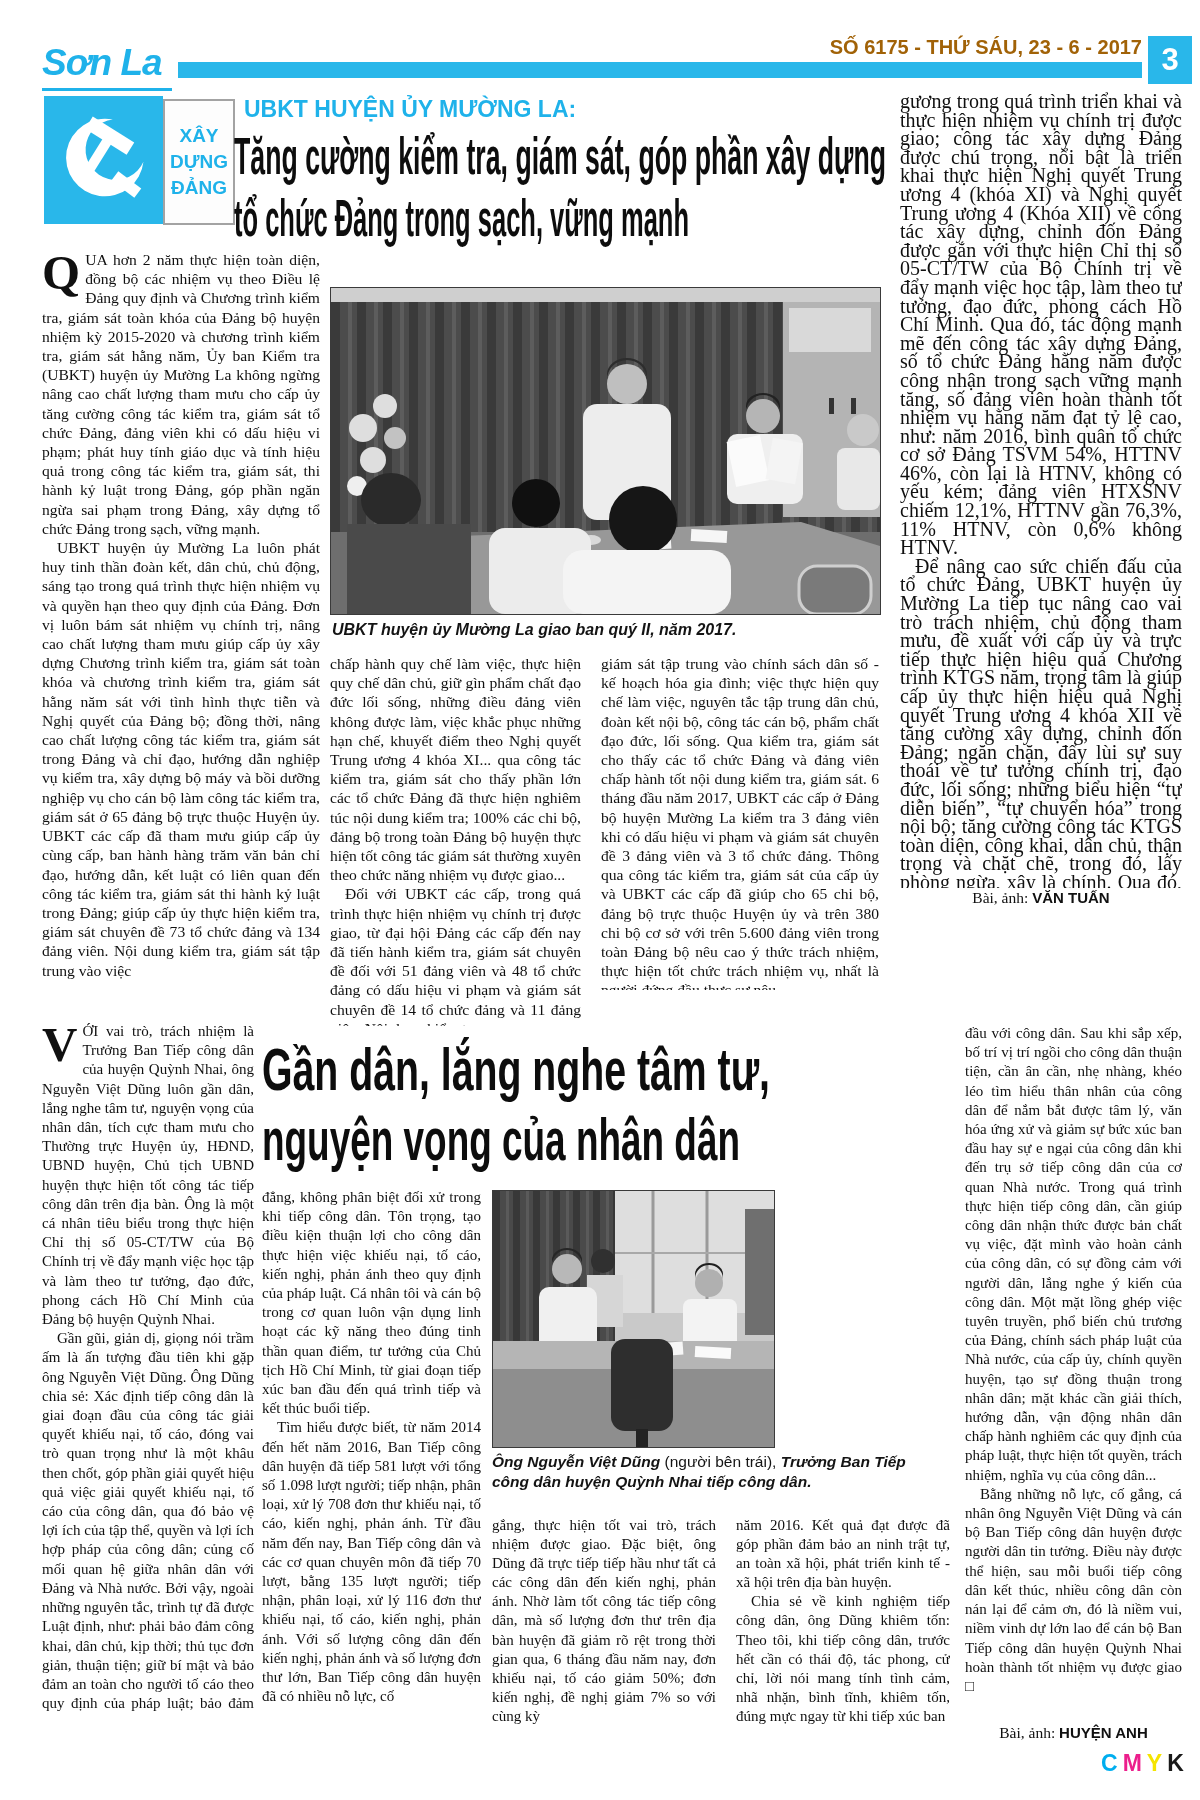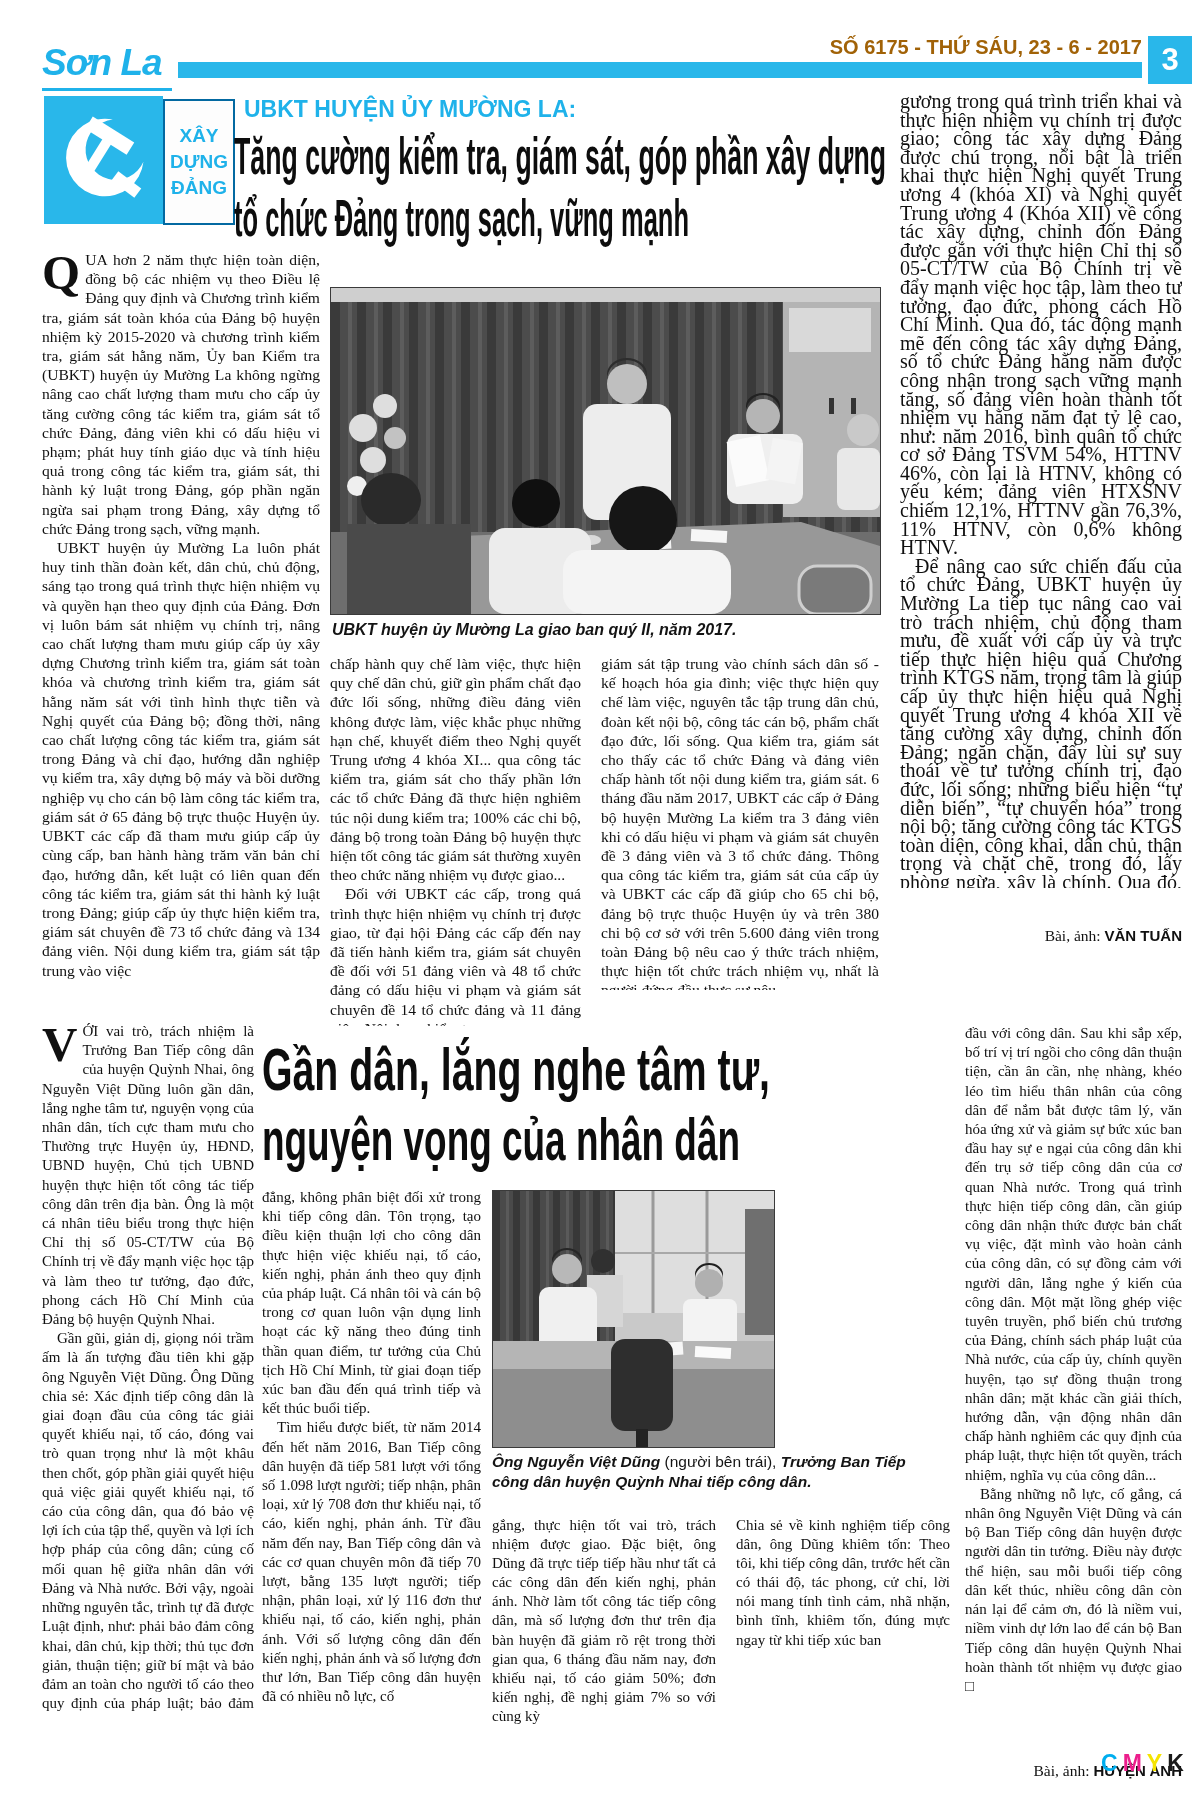--- a/index.html
+++ b/index.html
@@ -15,21 +15,21 @@
   .issue{left:640px;top:36px;width:502px;text-align:right;font-family:"Liberation Sans",sans-serif;
          font-weight:bold;font-size:20px;color:#a16207;}
   .pagebox{left:1148px;top:36px;width:44px;height:48px;background:#29b7ea;color:#fff;
            font-family:"Liberation Sans",sans-serif;font-weight:bold;font-size:31px;
            display:flex;align-items:center;justify-content:center;}
 
   
   .badge{left:44px;top:96px;width:119px;height:128px;background:#29b7ea;
          display:flex;align-items:center;justify-content:center;}
   .badge svg{transform:rotate(-8deg);}
-  .badge-label{left:163px;top:99px;width:68px;height:122px;background:#fdfdfd;border:2px solid #0369a1;
+  .badge-label{left:163px;top:99px;width:68px;height:122px;background:#fdfdfd;border:2px solid #a3a3a3;
                display:flex;flex-direction:column;align-items:center;justify-content:center;}
   .badge-label div{font-family:"Liberation Sans",sans-serif;font-weight:bold;font-size:19px;
                    color:#1fb2ea;line-height:26px;}
 
   
   .kicker{left:244px;top:96px;font-family:"Liberation Sans",sans-serif;font-weight:bold;
           font-size:23px;color:#1fb2ea;}
   .h1svg{left:234px;top:126px;overflow:visible;}
   .h1svg text{font-family:"Liberation Sans",sans-serif;font-weight:bold;fill:#0d0d0d;}
   .h2svg{left:262px;top:1028px;overflow:visible;}
@@ -45,21 +45,21 @@
 
   .photo{border:1px solid #3a3a3a;background:#777;}
   .photo1{left:330px;top:287px;width:549px;height:326px;}
   .photo2{left:492px;top:1190px;width:281px;height:256px;}
 
   .caption{font-family:"Liberation Sans",sans-serif;font-weight:bold;font-style:italic;color:#141414;}
   .cap1{left:332px;top:620px;width:546px;font-size:16px;line-height:20px;}
   .cap2{left:492px;top:1452px;width:452px;font-size:15.5px;line-height:20px;}
   .cap2 .reg{font-weight:normal;font-style:normal;}
 
-  .byline{position:absolute;text-align:right;font-family:"Liberation Serif",serif;font-size:15.5px;margin-top:38px;}
+  .byline{position:absolute;text-align:center;font-family:"Liberation Serif",serif;font-size:15.5px;}
   .byline .byname{font-family:"Liberation Sans",sans-serif;font-weight:bold;font-size:15px;}
   .a1by{left:900px;top:889px;width:282px;}
   .a2by{left:965px;top:1724px;width:217px;}
 
   .dropcap{float:left;font-weight:bold;font-size:49px;line-height:40px;padding:3px 5px 0 0;}
 
   
   .a2c1{left:42px;top:1022px;width:212px;height:692px;font-size:15px;line-height:19.2px;}
   .a2c2{left:262px;top:1188px;width:219px;height:538px;font-size:15px;line-height:19.2px;}
   .a2c3{left:492px;top:1516px;width:224px;height:230px;font-size:15px;line-height:19.1px;}
@@ -220,20 +220,21 @@
     <p>Gần gũi, giản dị, giọng nói trầm ấm là ấn tượng đầu tiên khi gặp ông Nguyễn Việt Dũng. Ông Dũng chia sẻ: Xác định tiếp công dân là giai đoạn đầu của công tác giải quyết khiếu nại, tố cáo, đóng vai trò quan trọng như là một khâu then chốt, góp phần giải quyết hiệu quả việc giải quyết khiếu nại, tố cáo của công dân, qua đó bảo vệ lợi ích của tập thể, quyền và lợi ích hợp pháp của công dân; củng cố mối quan hệ giữa nhân dân với Đảng và Nhà nước. Bởi vậy, ngoài những nguyên tắc, trình tự đã được Luật định, như: phải bảo đảm công khai, dân chủ, kịp thời; thủ tục đơn giản, thuận tiện; giữ bí mật và bảo đảm an toàn cho người tố cáo theo quy định của pháp luật; bảo đảm khách quan, bình</p>
   </div>
   <div class="colx a2c2">
     <p>đẳng, không phân biệt đối xử trong khi tiếp công dân. Tôn trọng, tạo điều kiện thuận lợi cho công dân thực hiện việc khiếu nại, tố cáo, kiến nghị, phản ánh theo quy định của pháp luật. Cá nhân tôi và cán bộ trong cơ quan luôn vận dụng linh hoạt các kỹ năng theo đúng tinh thần quan điểm, tư tưởng của Chủ tịch Hồ Chí Minh, từ giai đoạn tiếp xúc ban đầu đến quá trình tiếp và kết thúc buổi tiếp.</p>
     <p>Tìm hiểu được biết, từ năm 2014 đến hết năm 2016, Ban Tiếp công dân huyện đã tiếp 581 lượt với tổng số 1.098 lượt người; tiếp nhận, phân loại, xử lý 708 đơn thư khiếu nại, tố cáo, kiến nghị, phản ánh. Từ đầu năm đến nay, Ban Tiếp công dân và các cơ quan chuyên môn đã tiếp 70 lượt, bằng 135 lượt người; tiếp nhận, phân loại, xử lý 116 đơn thư khiếu nại, tố cáo, kiến nghị, phản ánh. Với số lượng công dân đến kiến nghị, phản ánh và số lượng đơn thư lớn, Ban Tiếp công dân huyện đã có nhiều nỗ lực, cố</p>
   </div>
   <div class="colx a2c3">
     <p>gắng, thực hiện tốt vai trò, trách nhiệm được giao. Đặc biệt, ông Dũng đã trực tiếp tiếp hầu như tất cả các công dân đến kiến nghị, phản ánh. Nhờ làm tốt công tác tiếp công dân, mà số lượng đơn thư trên địa bàn huyện đã giảm rõ rệt trong thời gian qua, 6 tháng đầu năm nay, đơn khiếu nại, tố cáo giảm 50%; đơn kiến nghị, đề nghị giảm 7% so với cùng kỳ</p>
   </div>
   <div class="colx a2c4">
+    <p>năm 2016. Kết quả đạt được đã góp phần đảm bảo an ninh trật tự, an toàn xã hội, phát triển kinh tế - xã hội trên địa bàn huyện.</p>
     <p>Chia sẻ về kinh nghiệm tiếp công dân, ông Dũng khiêm tốn: Theo tôi, khi tiếp công dân, trước hết cần có thái độ, tác phong, cử chỉ, lời nói mang tính tình cảm, nhã nhặn, bình tĩnh, khiêm tốn, đúng mực ngay từ khi tiếp xúc ban</p>
   </div>
   <div class="colx a2c5">
     <p>đầu với công dân. Sau khi sắp xếp, bố trí vị trí ngồi cho công dân thuận tiện, cần ân cần, nhẹ nhàng, khéo léo tìm hiểu thân nhân của công dân để nắm bắt được tâm lý, văn hóa ứng xử và giảm sự bức xúc ban đầu hay sự e ngại của công dân khi đến trụ sở tiếp công dân của cơ quan Nhà nước. Trong quá trình thực hiện tiếp công dân, cần giúp công dân nhận thức được bản chất vụ việc, đặt mình vào hoàn cảnh của công dân, có sự đồng cảm với người dân, lắng nghe ý kiến của công dân. Một mặt lồng ghép việc tuyên truyền, phổ biến chủ trương của Đảng, chính sách pháp luật của Nhà nước, của cấp ủy, chính quyền huyện, tạo sự đồng thuận trong nhân dân; mặt khác cần giải thích, hướng dẫn, vận động nhân dân chấp hành nghiêm các quy định của pháp luật, thực hiện tốt quyền, trách nhiệm, nghĩa vụ của công dân...</p>
     <p>Bằng những nỗ lực, cố gắng, cá nhân ông Nguyễn Việt Dũng và cán bộ Ban Tiếp công dân huyện được người dân tin tưởng. Điều này được thể hiện, sau mỗi buổi tiếp công dân kết thúc, nhiều công dân còn nán lại để cảm ơn, đó là niềm vui, niềm vinh dự lớn lao để cán bộ Ban Tiếp công dân huyện Quỳnh Nhai hoàn thành tốt nhiệm vụ được giao □</p>
   </div>
   <div class="byline a2by">
     <span>Bài, ảnh:</span>
     <span class="byname">HUYỆN ANH</span>
   </div>

